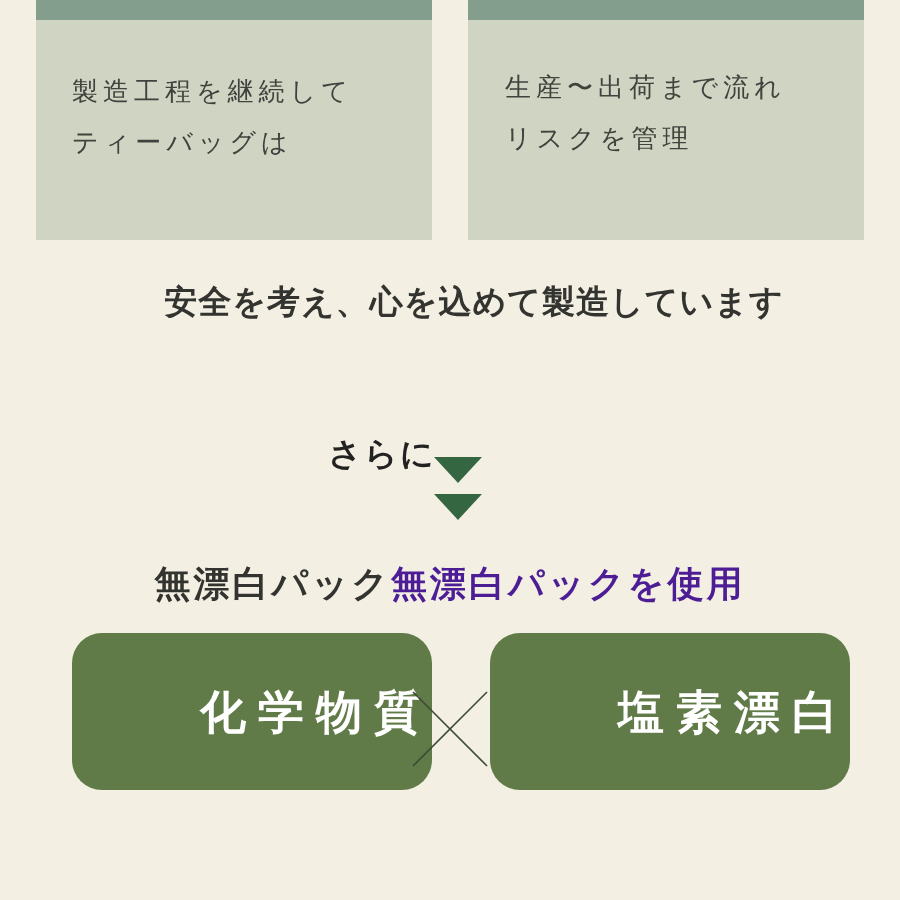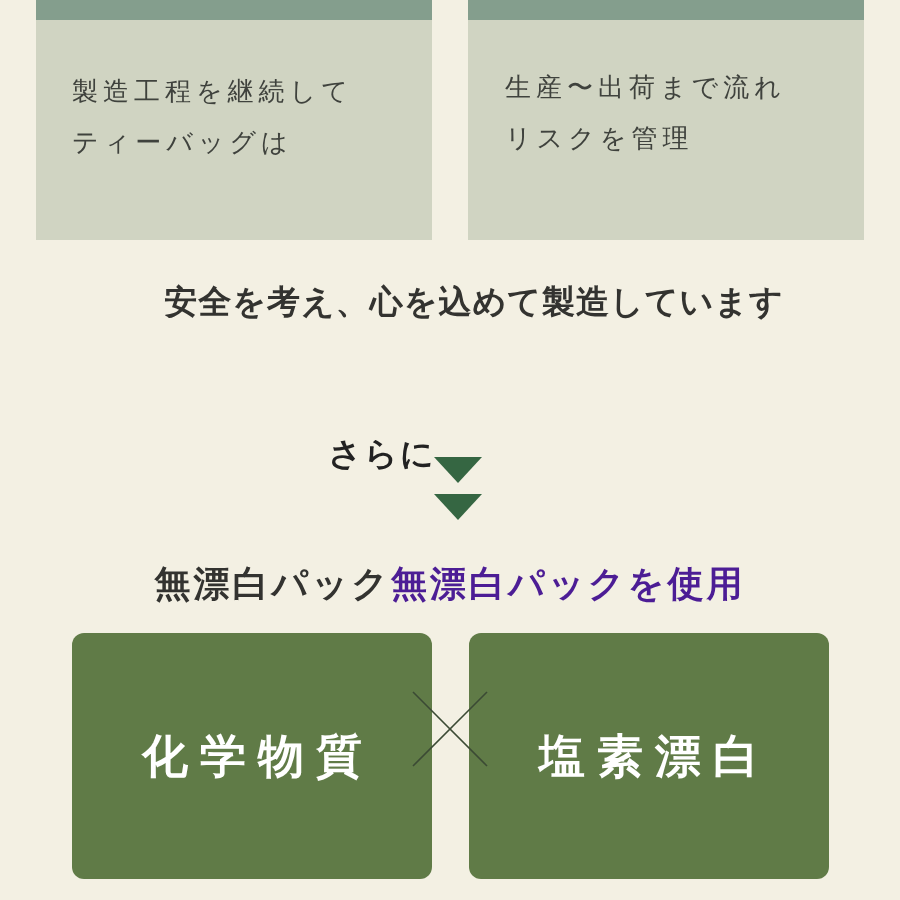--- a/index.html
+++ b/index.html
@@ -23,24 +23,24 @@
   .arrow { position:absolute; left:434px; width:0; height:0;
     border-left:24px solid transparent; border-right:24px solid transparent;
     border-top:26px solid #356642; }
   .arrow.a1 { top:457px; }
   .arrow.a2 { top:494px; }
 
   .tagline { position:absolute; top:560px; left:0; width:900px; text-align:center;
     font-size:36px; font-weight:bold; letter-spacing:3px; color:#333330; }
   .tagline .accent { color:#4c1d95; }
 
-  .pill { position:absolute; top:633px; width:360px; height:246px; background:#607b47; border-radius:12px;
-    color:#ffffff; display:flex; flex-direction:column; align-items:center; justify-content:center; }
+  .pill { position:absolute; top:633px; width:360px; height:157px; background:#607b47; border-radius:30px;
+    color:#ffffff; display:flex; flex-direction:column; align-items:flex-end; justify-content:center; }
   .pill.left { left:72px; }
-  .pill.right { left:469px; }
+  .pill.right { left:490px; }
   .pill div { font-size:46px; letter-spacing:12px; line-height:72px; font-weight:bold; white-space:nowrap; padding-left:12px; }
   .cross { position:absolute; left:410px; top:688px; width:80px; height:82px; }
 </style>
 </head>
 <body>
 
 <div class="card left">
   <div class="band"></div>
   <div class="lines">
     <div>製造工程を継続して</div>

